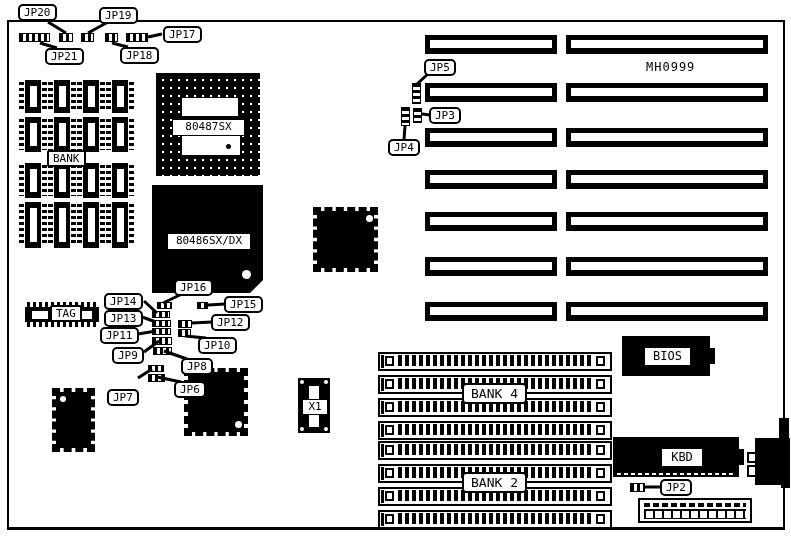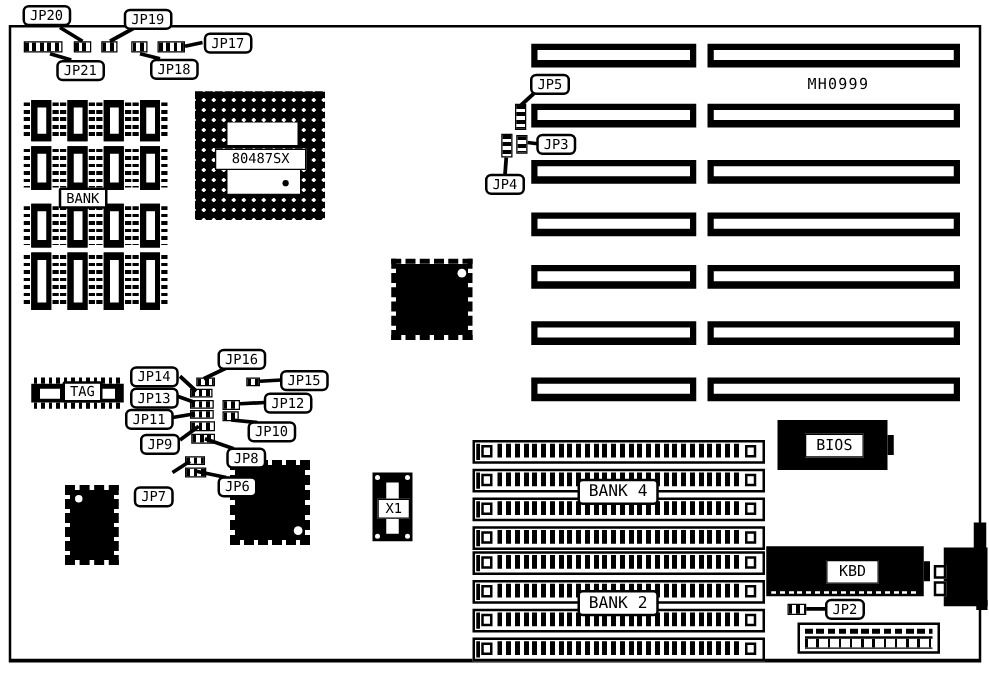--- a/index.html
+++ b/index.html
@@ -155,20 +155,25 @@
   <div class="slot" style="left:425px;top:170px;width:132px"></div>
   <div class="slot" style="left:566px;top:170px;width:202px"></div>
   <div class="slot" style="left:425px;top:212px;width:132px"></div>
   <div class="slot" style="left:566px;top:212px;width:202px"></div>
   <div class="slot" style="left:425px;top:257px;width:132px"></div>
   <div class="slot" style="left:566px;top:257px;width:202px"></div>
   <div class="slot" style="left:425px;top:302px;width:132px"></div>
   <div class="slot" style="left:566px;top:302px;width:202px"></div>
   <div class="txt" style="left:646px;top:60px">MH0999</div>
 
+  <div class="blackic" style="left:152px;top:185px;width:111px;height:108px;
+       clip-path:polygon(0 0,100% 0,100% calc(100% - 13px),calc(100% - 13px) 100%,0 100%)">
+    <div class="chiplabel" style="left:15px;top:48px;width:82px;height:15px;line-height:14px">80486SX/DX</div>
+    <div class="dot dotw" style="left:90px;top:85px;width:9px;height:9px"></div>
+  </div>
 
   <div class="qfp" style="left:313px;top:207px;width:65px;height:65px">
     <div class="dot dotw" style="left:49px;top:4px;width:7px;height:7px"></div>
   </div>
   <div class="qfp" style="left:52px;top:388px;width:43px;height:64px">
     <div class="dot dotw" style="left:4px;top:4px;width:6px;height:6px"></div>
   </div>
   <div class="qfp" style="left:184px;top:368px;width:64px;height:68px">
     <div class="dot dotw" style="left:47px;top:49px;width:7px;height:7px"></div>
   </div>

